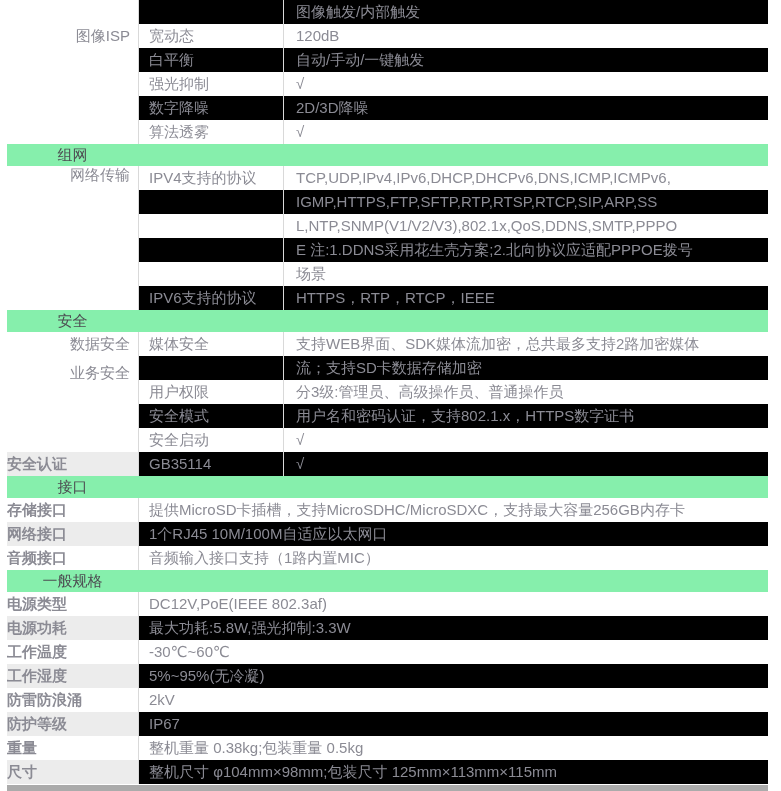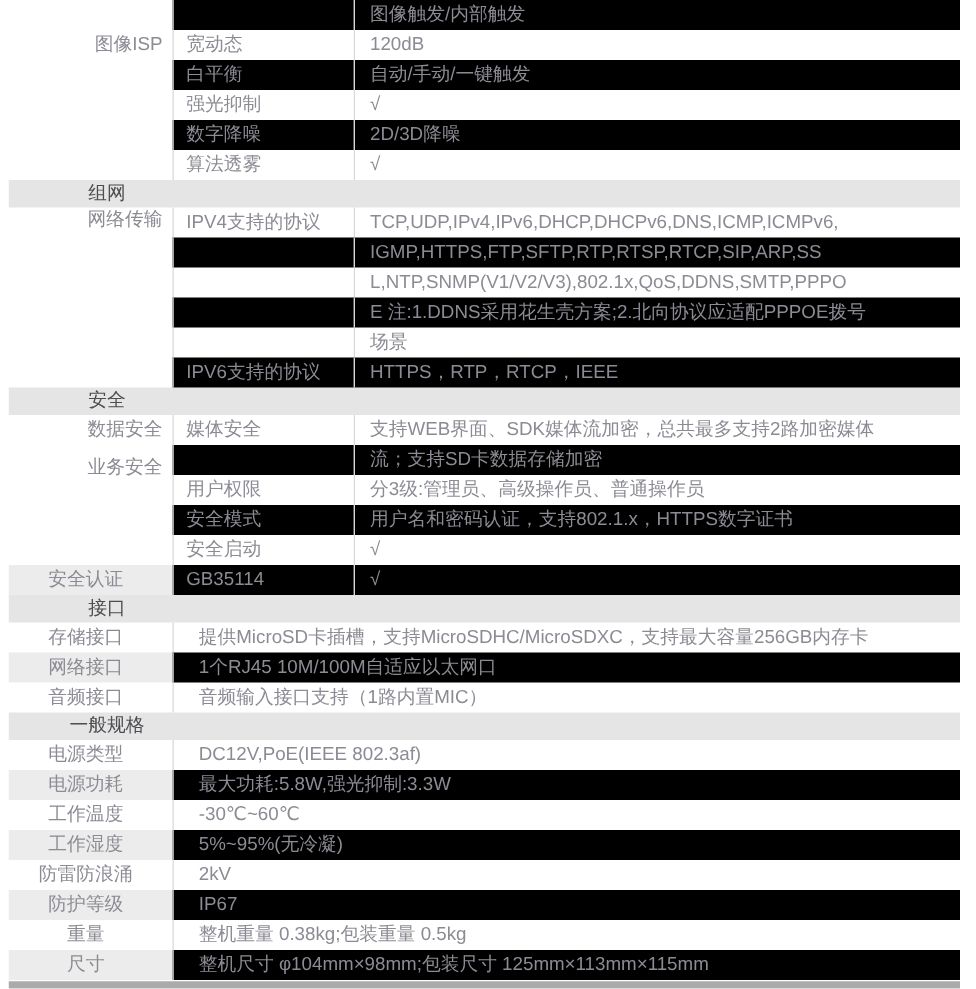--- a/index.html
+++ b/index.html
@@ -9,46 +9,46 @@
     background:#ffffff;
     font-family:"Liberation Sans","DejaVu Sans",sans-serif;
     font-size:15px;
     color:#8b8b94;
     overflow:hidden;
   }
   .sec { position:relative; }
   .row { display:flex; height:24px; margin:0 13px 0 7px; }
   .cat-col {
     width:131px; flex:none; box-sizing:border-box;
-    text-align:center; padding-right:8px; line-height:24px;
-    white-space:nowrap; overflow:hidden;
+    text-align:left; padding-right:8px; line-height:24px;
+    white-space:nowrap; overflow:hidden;font-weight:bold;
   }
   .lbl-col {
     width:145px; flex:none; box-sizing:border-box;
     border-left:1px solid #d9d9d9; padding-left:10px; line-height:24px;
     white-space:nowrap; overflow:hidden;
   }
   .val-col {
     flex:1; box-sizing:border-box;
     border-left:1px solid #d9d9d9; padding-left:12px; line-height:24px;
     white-space:nowrap; overflow:hidden;
   }
   .val2-col {
     flex:1; box-sizing:border-box;
-    border-left:1px solid #d9d9d9; padding-left:20px; line-height:24px;
+    border-left:1px solid #d9d9d9; padding-left:10px; line-height:24px;
     white-space:nowrap; overflow:hidden;
   }
   
   .s .lbl-col, .s .val-col, .s .val2-col { background:#000000; }
   
   .s-full .cat-col { background:#ececec; }
   .band {
     height:22px; margin:0 13px 0 7px;
-    background:#e5e5e5; color:#4d4d52;
-    display:flex; align-items:center;padding-left:13px;
+    background:#86efac; color:#4d4d52;
+    display:flex; align-items:center;
   }
   .band-label { width:131px; text-align:center; line-height:22px; }
   .band-partial { height:6px; margin:1px 13px 0 7px; background:#ababab; }
   .cat-overlay {
     position:absolute; left:7px; width:131px; box-sizing:border-box;
     padding-right:8px; text-align:right; white-space:nowrap;
   }
   .cat-overlay.flexc { display:flex; align-items:flex-start; justify-content:flex-end; }
   #cat-isp      { top:24px; height:24px; line-height:24px; }
   #cat-network  { top:0;    height:144px; }

